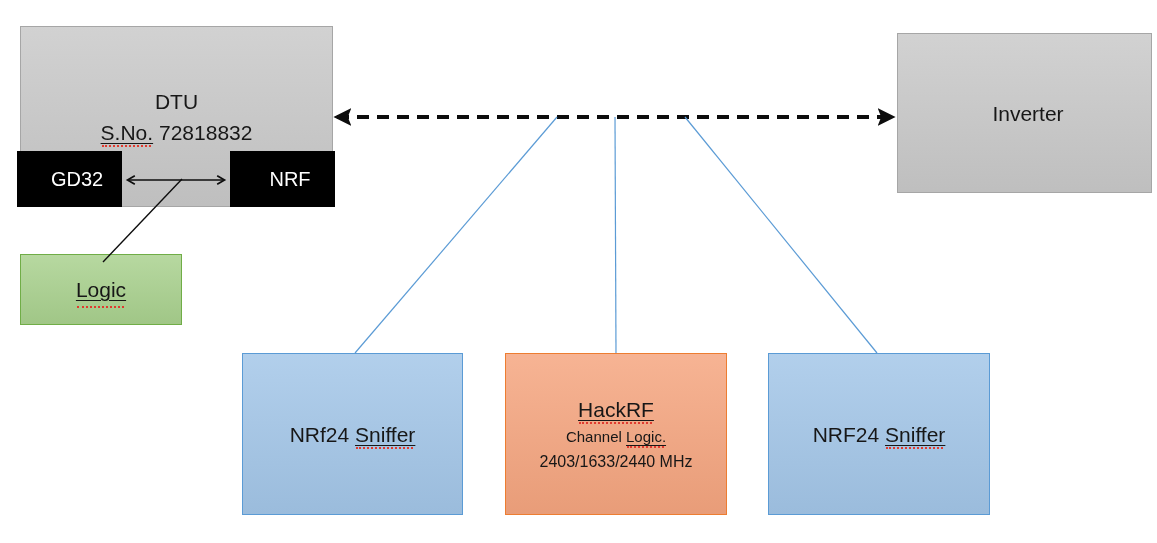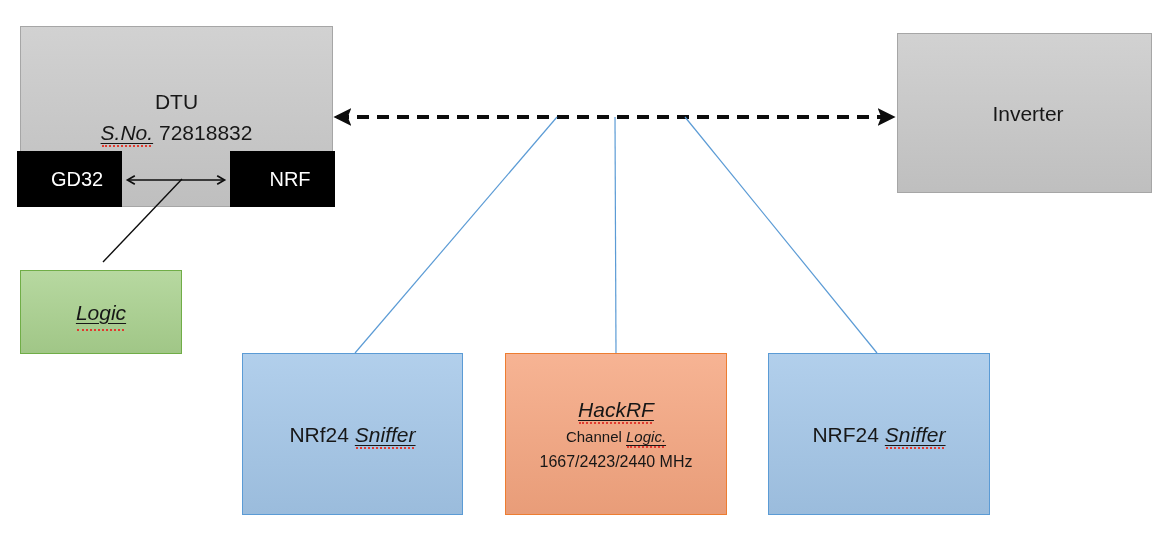--- a/index.html
+++ b/index.html
@@ -23,30 +23,29 @@
   .lg{font-size:21px;line-height:31px;}
   .sm{font-size:15px;line-height:24px;}
   .num{font-size:16px;line-height:25px;}
   .val{margin-left:.28em;}
   
   .sq{
     position:relative;
     text-decoration:underline;
     text-decoration-thickness:1px;
     text-underline-offset:3px;
-    font-style:italic;
   }
   .sq::after{
     content:"";position:absolute;left:1px;right:2px;bottom:-3px;
     border-bottom:2px dotted var(--squiggle-red);
   }
   #dtu{left:20px;top:26px;width:313px;height:181px;}
   #gd32{left:17px;top:151px;width:105px;height:56px;}
   #nrf{left:230px;top:151px;width:105px;height:56px;}
-  #logic{left:20px;top:270px;width:162px;height:84px;}
+  #logic{left:20px;top:254px;width:162px;height:71px;}
   #inverter{left:897px;top:33px;width:255px;height:160px;padding-left:7px;}
   #sniffer-left{left:242px;top:353px;width:221px;height:162px;}
   #hackrf{left:505px;top:353px;width:222px;height:162px;}
   #sniffer-right{left:768px;top:353px;width:222px;height:162px;}
   svg.connectors{position:absolute;left:0;top:0;z-index:5;pointer-events:none;}
   .ln-dash{stroke:var(--connector-black);stroke-width:4;stroke-dasharray:12 8;}
   .ln-thin{stroke:var(--connector-black);stroke-width:1.4;}
   .ln-blue{stroke:var(--connector-blue);stroke-width:1.2;}
   .mk-solid{fill:var(--connector-black);}
   .mk-open{fill:none;stroke:var(--connector-black);stroke-width:1.6;}
@@ -76,21 +75,21 @@
     <div class="lg">Inverter</div>
   </div>
 
   <div class="box blue shade" id="sniffer-left">
     <div class="lg"><span>NRf24</span><span class="sq val">Sniffer</span></div>
   </div>
 
   <div class="box orange shade" id="hackrf">
     <div class="lg"><span class="sq">HackRF</span></div>
     <div class="sm"><span>Channel</span><span class="sq val">Logic.</span></div>
-    <div class="num">1667/2423/2440 MHz</div>
+    <div class="num">2403/1633/2440 MHz</div>
   </div>
 
   <div class="box blue shade" id="sniffer-right">
     <div class="lg"><span>NRF24</span><span class="sq val">Sniffer</span></div>
   </div>
 
   <svg class="connectors" width="1157" height="543" viewBox="0 0 1157 543">
     <defs>
       <marker id="mSolid" viewBox="0 0 10 10" refX="8" refY="5" markerWidth="4.5" markerHeight="4.5" orient="auto-start-reverse">
         <path class="mk-solid" d="M0,0 L10,5 L0,10 L2,5 Z"></path>

